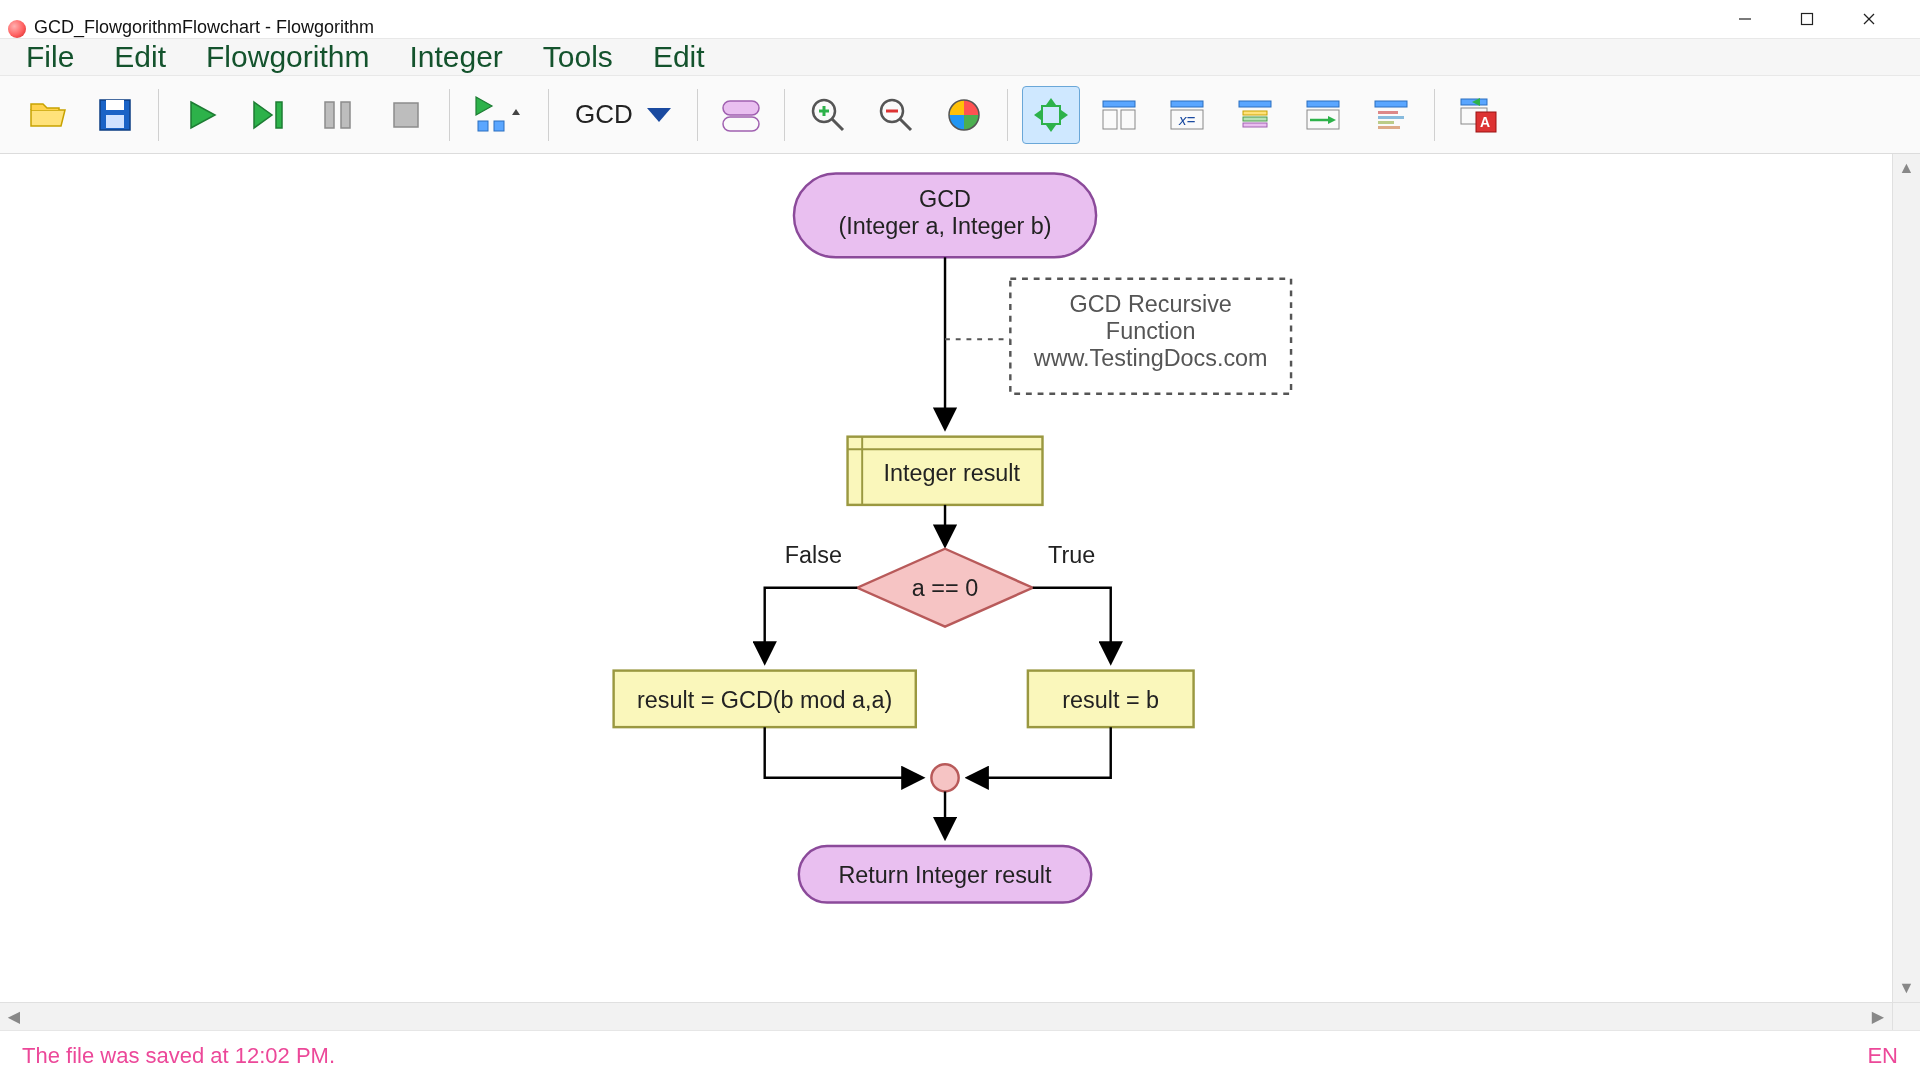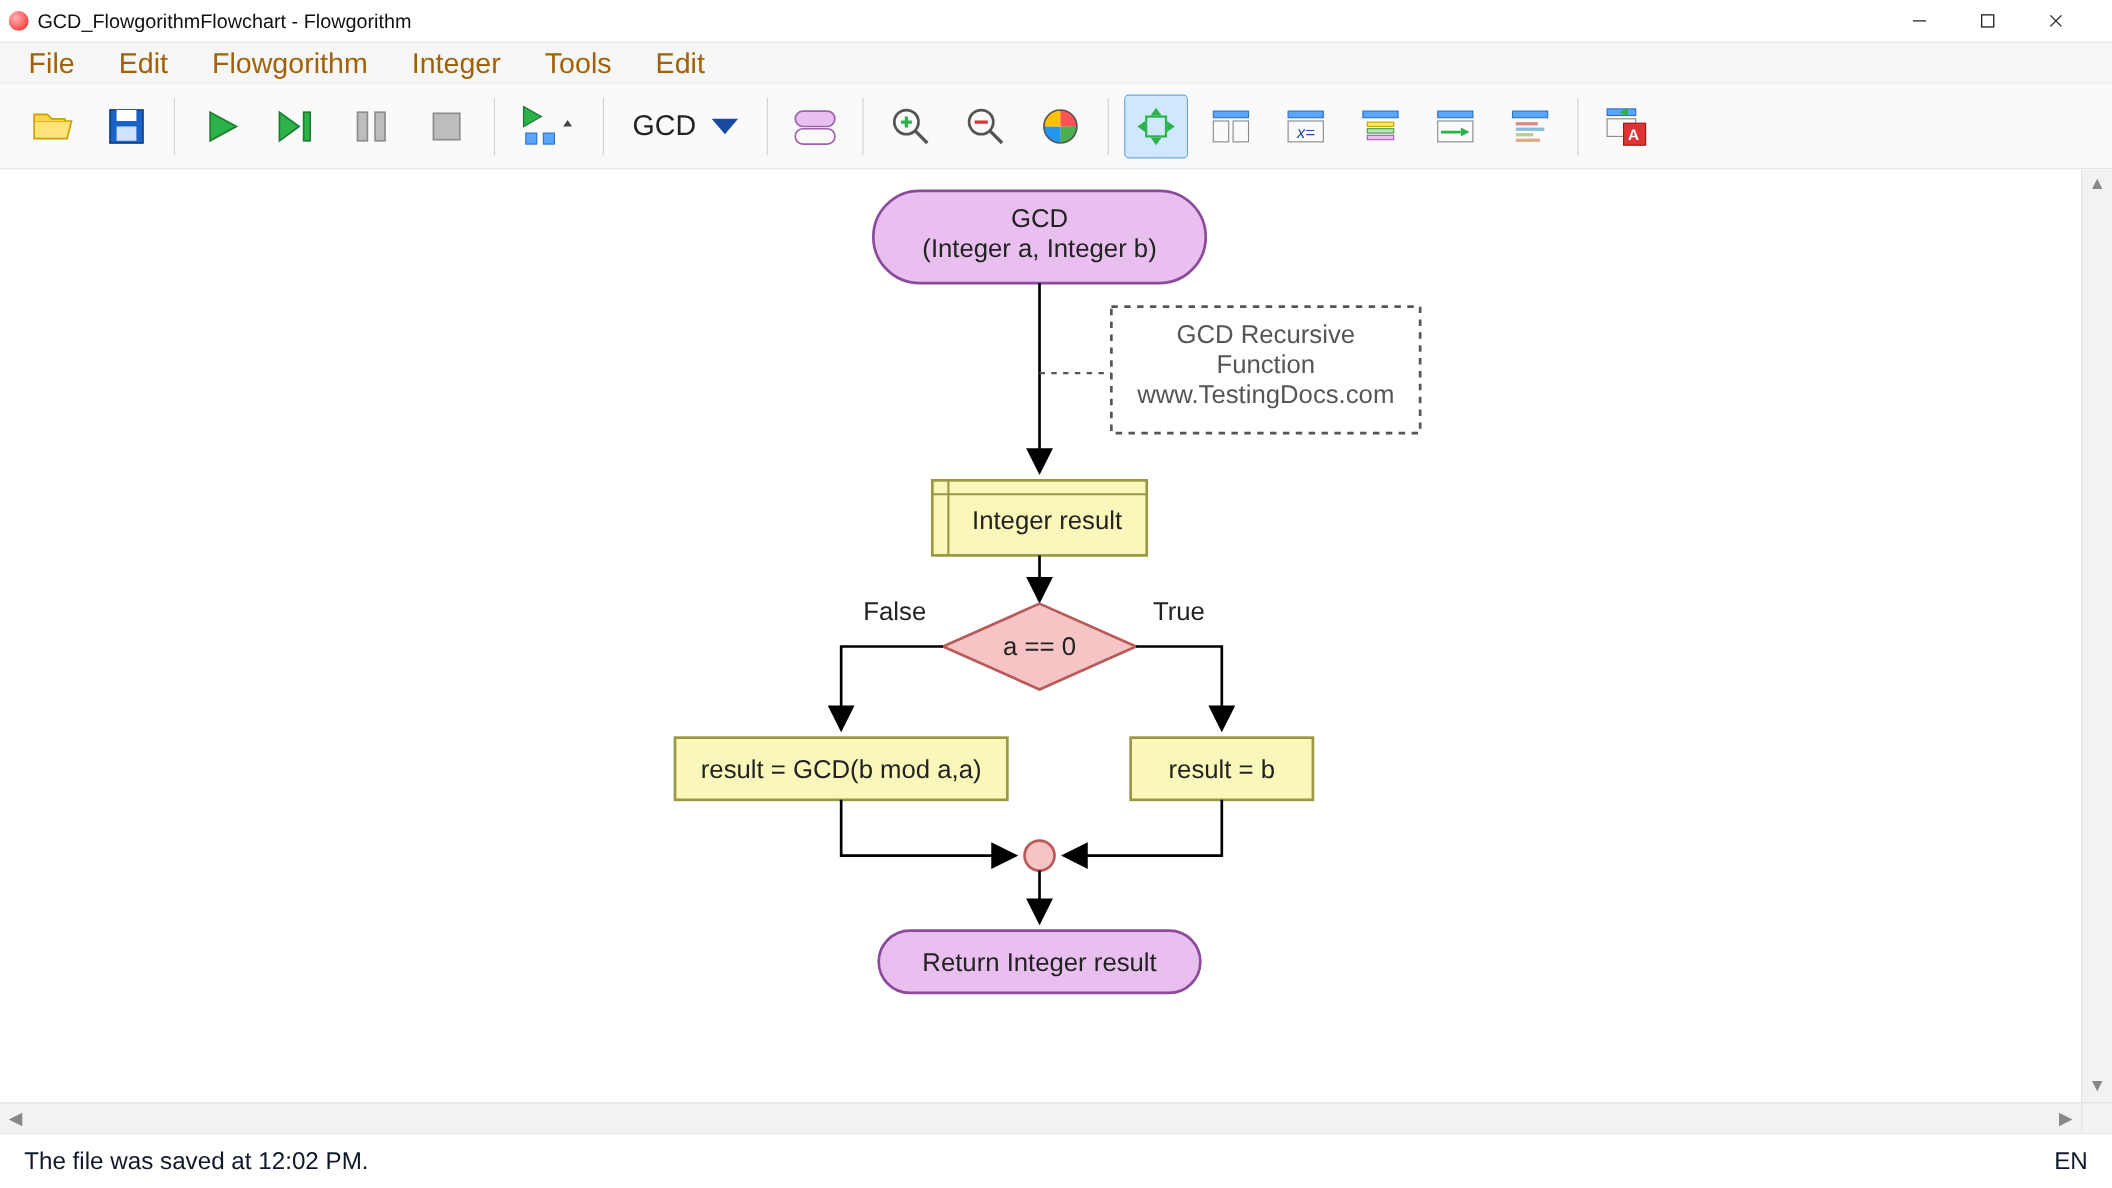--- a/index.html
+++ b/index.html
@@ -9,21 +9,21 @@
     background: #ffffff;
     overflow: hidden;
     width: 1920px;
     height: 1080px;
     position: relative;
   }
   
   .titlebar {
     height: 38px;
     display: flex;
-    align-items: center;
+    align-items: flex-end;
     padding: 0 20px 0 8px;
     background: #fff;
     font-size: 18px;
     color: #111;
   }
   .titlebar .app-icon {
     width: 18px; height: 18px; margin-right: 8px;
     border-radius: 50%;
     background: radial-gradient(circle at 35% 35%, #ffb0b0 0%, #ff6060 55%, #cc2020 100%);
   }
@@ -39,22 +39,22 @@
   
   .menubar {
     height: 38px;
     display: flex;
     align-items: center;
     gap: 28px;
     padding: 0 20px;
     background: #f6f6f6;
     border-top: 1px solid #e8e8e8;
     border-bottom: 1px solid #e8e8e8;
-    font-size: 26px;
-    color: #a16207;
+    font-size: 30px;
+    color: #14532d;
   }
   .menuitem { padding: 2px 6px; }
 
   
   .toolbar {
     height: 78px;
     display: flex;
     align-items: center;
     gap: 10px;
     padding: 0 18px;
@@ -114,21 +114,21 @@
   .corner { position:absolute; right:0; bottom:0; width:28px; height:28px; background:#f2f2f2; border-left:1px solid #e0e0e0; border-top:1px solid #e0e0e0;}
 
   
   .statusbar {
     position: absolute; left:0; right:0; bottom:0; height: 50px;
     display: flex; align-items: center; justify-content: space-between;
     padding: 0 22px;
     background: #fff;
     border-top: 1px solid #e6e6e6;
     font-size: 22px;
-    color: #0f172a;
+    color: #ec4899;
   }
 
   
   .fc-text { font-family: "Segoe UI", Arial, sans-serif; font-size: 24px; fill:#222; }
   .fc-label { font-size: 24px; fill:#222; }
   .fc-comment { font-size: 24px; fill:#555; }
 </style>
 </head>
 <body>
 

